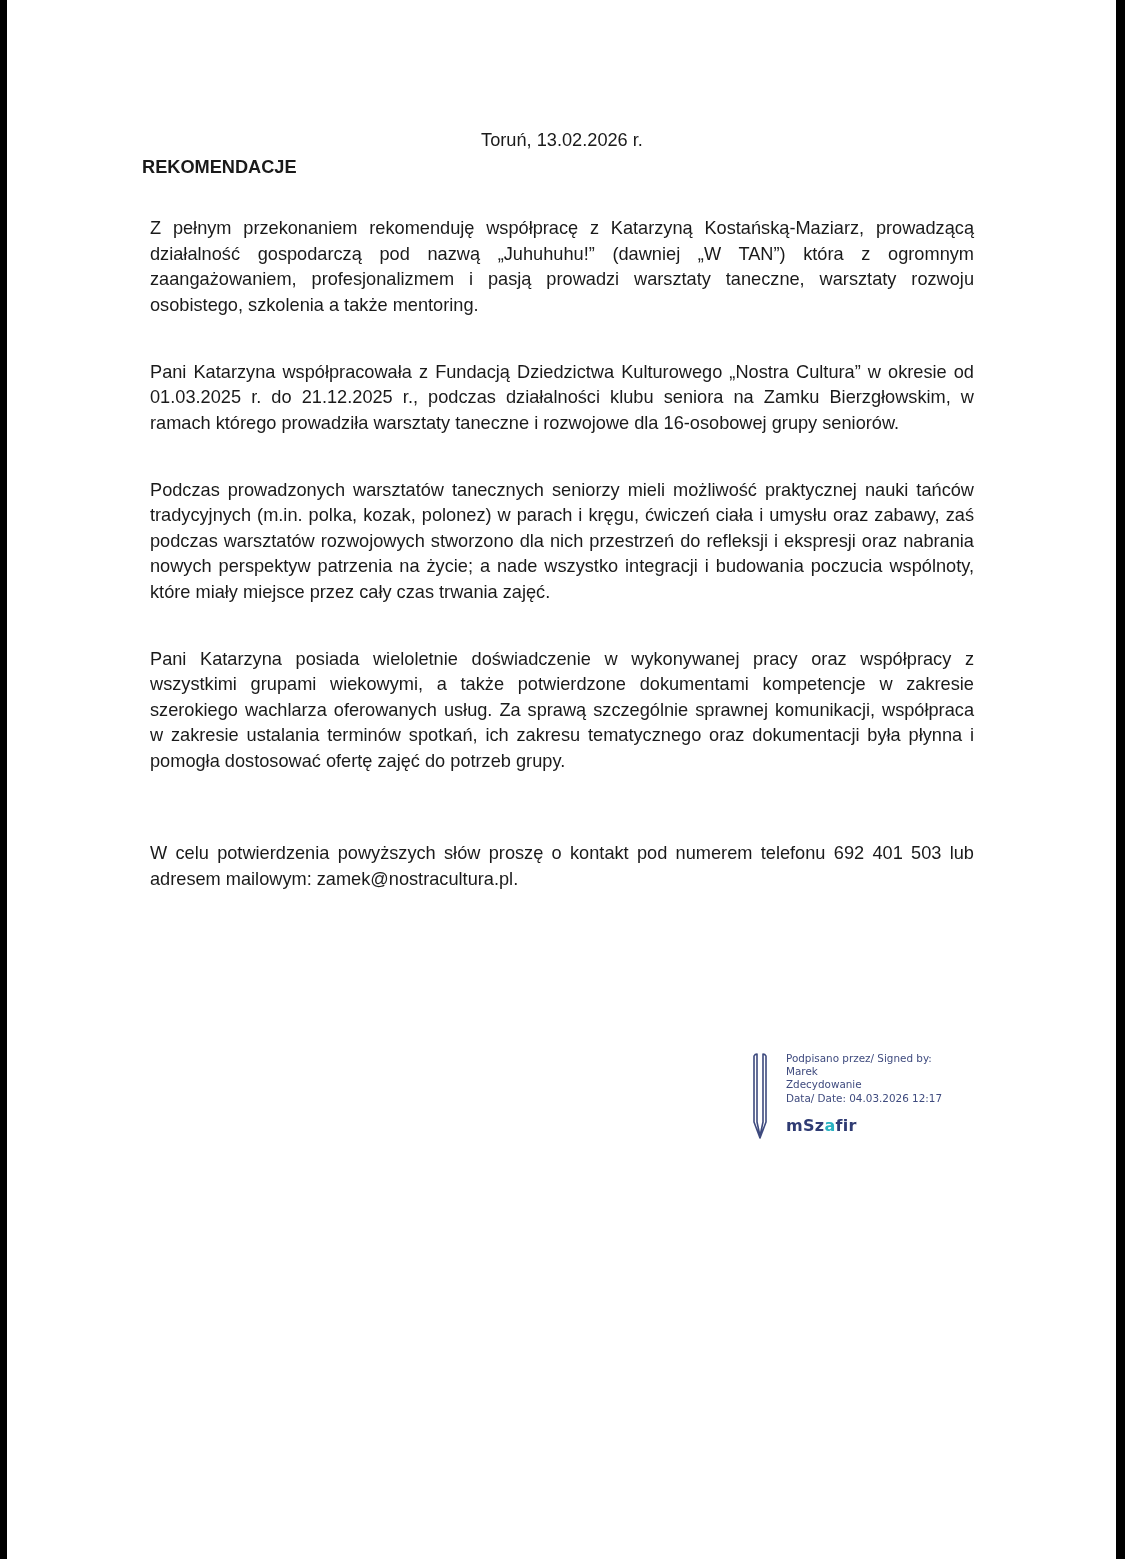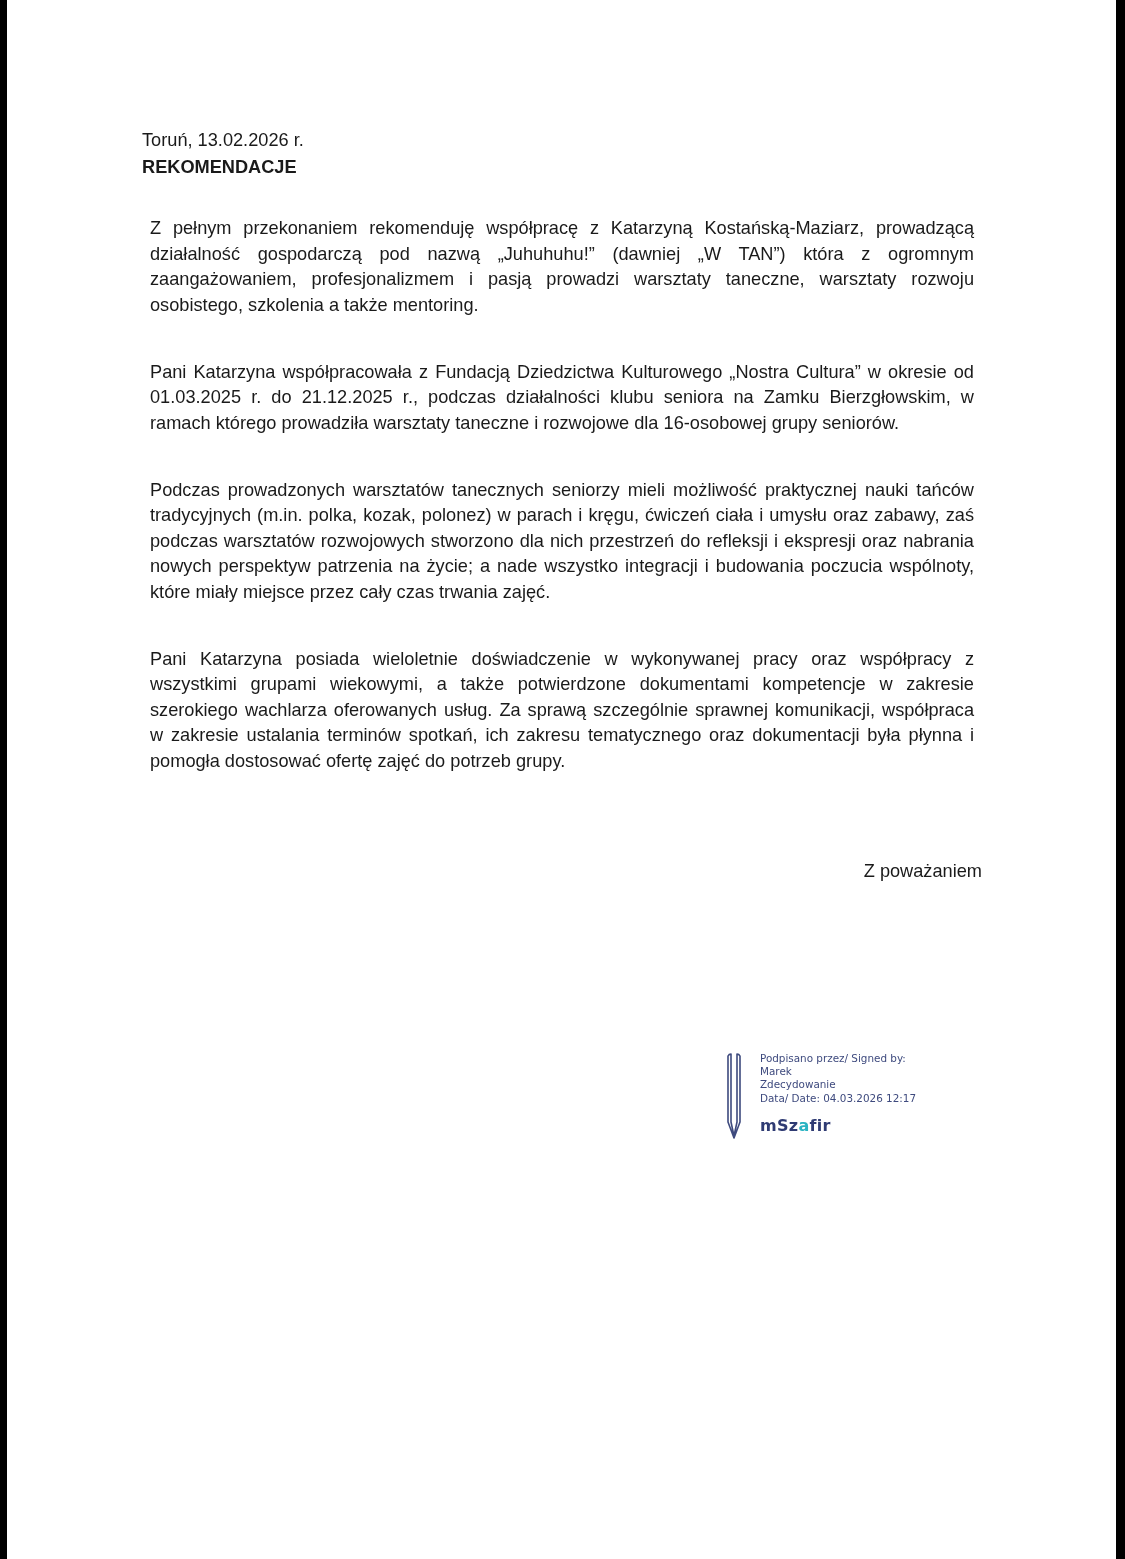--- a/index.html
+++ b/index.html
@@ -7,28 +7,28 @@
       width: 1125px; height: 1559px; background: #000; position: relative; overflow: hidden;
     }
     .page {
       position: absolute; left: 7px; top: 0; width: 1109px; height: 1559px; background: #fff;
       font-family: "Liberation Sans", sans-serif; color: #1a1a1a;
     }
     .content {
       position: absolute; left: 135px; width: 840px; top: 128px;
       font-size: 18.2px; line-height: 25.5px;
     }
-    .date { text-align: left; margin: 0; }
+    .date { text-align: center; margin: 0; }
     .title { text-align: left; font-weight: bold; margin: 0; padding-top: 1px; padding-right: 40px; }
     p.body { text-align: justify; margin: 8px; }
     .gap1 { height: 28px; }
     .gap { height: 25.5px; }
     .closing { text-align: right; margin: 0; }
     .sig {
-      position: absolute; left: 715px; top: 1050px; width: 260px; height: 95px; text-decoration: underline;
+      position: absolute; left: 741px; top: 1050px; width: 260px; height: 95px; text-decoration: underline;
     }
     .sig svg.pen { position: absolute; left: 3px; top: 2px; }
     .sig .lines {
       position: absolute; left: 38px; top: 2px; font-family: "DejaVu Sans", sans-serif;
       font-size: 10.4px; line-height: 13.2px; color: #3e4a7e;
     }
     .sig .brand {
       position: absolute; left: 38px; top: 66px; font-family: "DejaVu Sans", sans-serif;
       font-size: 16px; font-weight: bold; color: #2f3b73; letter-spacing: 0.3px;
     }
@@ -44,22 +44,22 @@
     <div class="gap1"></div>
     <p class="body">Z pełnym przekonaniem rekomenduję współpracę z Katarzyną Kostańską-Maziarz, prowadzącą działalność gospodarczą pod nazwą „Juhuhuhu!” (dawniej „W TAN”) która z ogromnym zaangażowaniem, profesjonalizmem i pasją prowadzi warsztaty taneczne, warsztaty rozwoju osobistego, szkolenia a także mentoring.</p>
     <div class="gap"></div>
     <p class="body">Pani Katarzyna współpracowała z Fundacją Dziedzictwa Kulturowego „Nostra Cultura” w okresie od 01.03.2025 r. do 21.12.2025 r., podczas działalności klubu seniora na Zamku Bierzgłowskim, w ramach którego prowadziła warsztaty taneczne i rozwojowe dla 16-osobowej grupy seniorów.</p>
     <div class="gap"></div>
     <p class="body">Podczas prowadzonych warsztatów tanecznych seniorzy mieli możliwość praktycznej nauki tańców tradycyjnych (m.in. polka, kozak, polonez) w parach i kręgu, ćwiczeń ciała i umysłu oraz zabawy, zaś podczas warsztatów rozwojowych stworzono dla nich przestrzeń do refleksji i ekspresji oraz nabrania nowych perspektyw patrzenia na życie; a nade wszystko integracji i budowania poczucia wspólnoty, które miały miejsce przez cały czas trwania zajęć.</p>
     <div class="gap"></div>
     <p class="body">Pani Katarzyna posiada wieloletnie doświadczenie w wykonywanej pracy oraz współpracy z wszystkimi grupami wiekowymi, a także potwierdzone dokumentami kompetencje w zakresie szerokiego wachlarza oferowanych usług. Za sprawą szczególnie sprawnej komunikacji, współpraca w zakresie ustalania terminów spotkań, ich zakresu tematycznego oraz dokumentacji była płynna i pomogła dostosować ofertę zajęć do potrzeb grupy.</p>
     <div class="gap"></div>
     <div class="gap"></div>
+    <p class="body">W celu potwierdzenia powyższych słów proszę o kontakt pod numerem telefonu 692 401 503 lub adresem mailowym: zamek@nostracultura.pl.</p>
     <div class="gap"></div>
-    <p class="closing">Z poważaniem</p>
   </div>
 
   <div class="sig">
     <svg class="pen" width="18" height="88" viewBox="0 0 18 88">
       <path d="M3 4 Q 4 2 6 2 L 6 70 L 9 84 L 12 70 L 12 2 Q 14 2 15 4 L 15 70 L 9 86 L 3 70 Z" fill="none" stroke="#3e4a7e" stroke-width="1.6" stroke-linejoin="round"></path>
     </svg>
     <div class="lines">
       <div>Podpisano przez/ Signed by:</div>
       <div>Marek</div>
       <div>Zdecydowanie</div>

